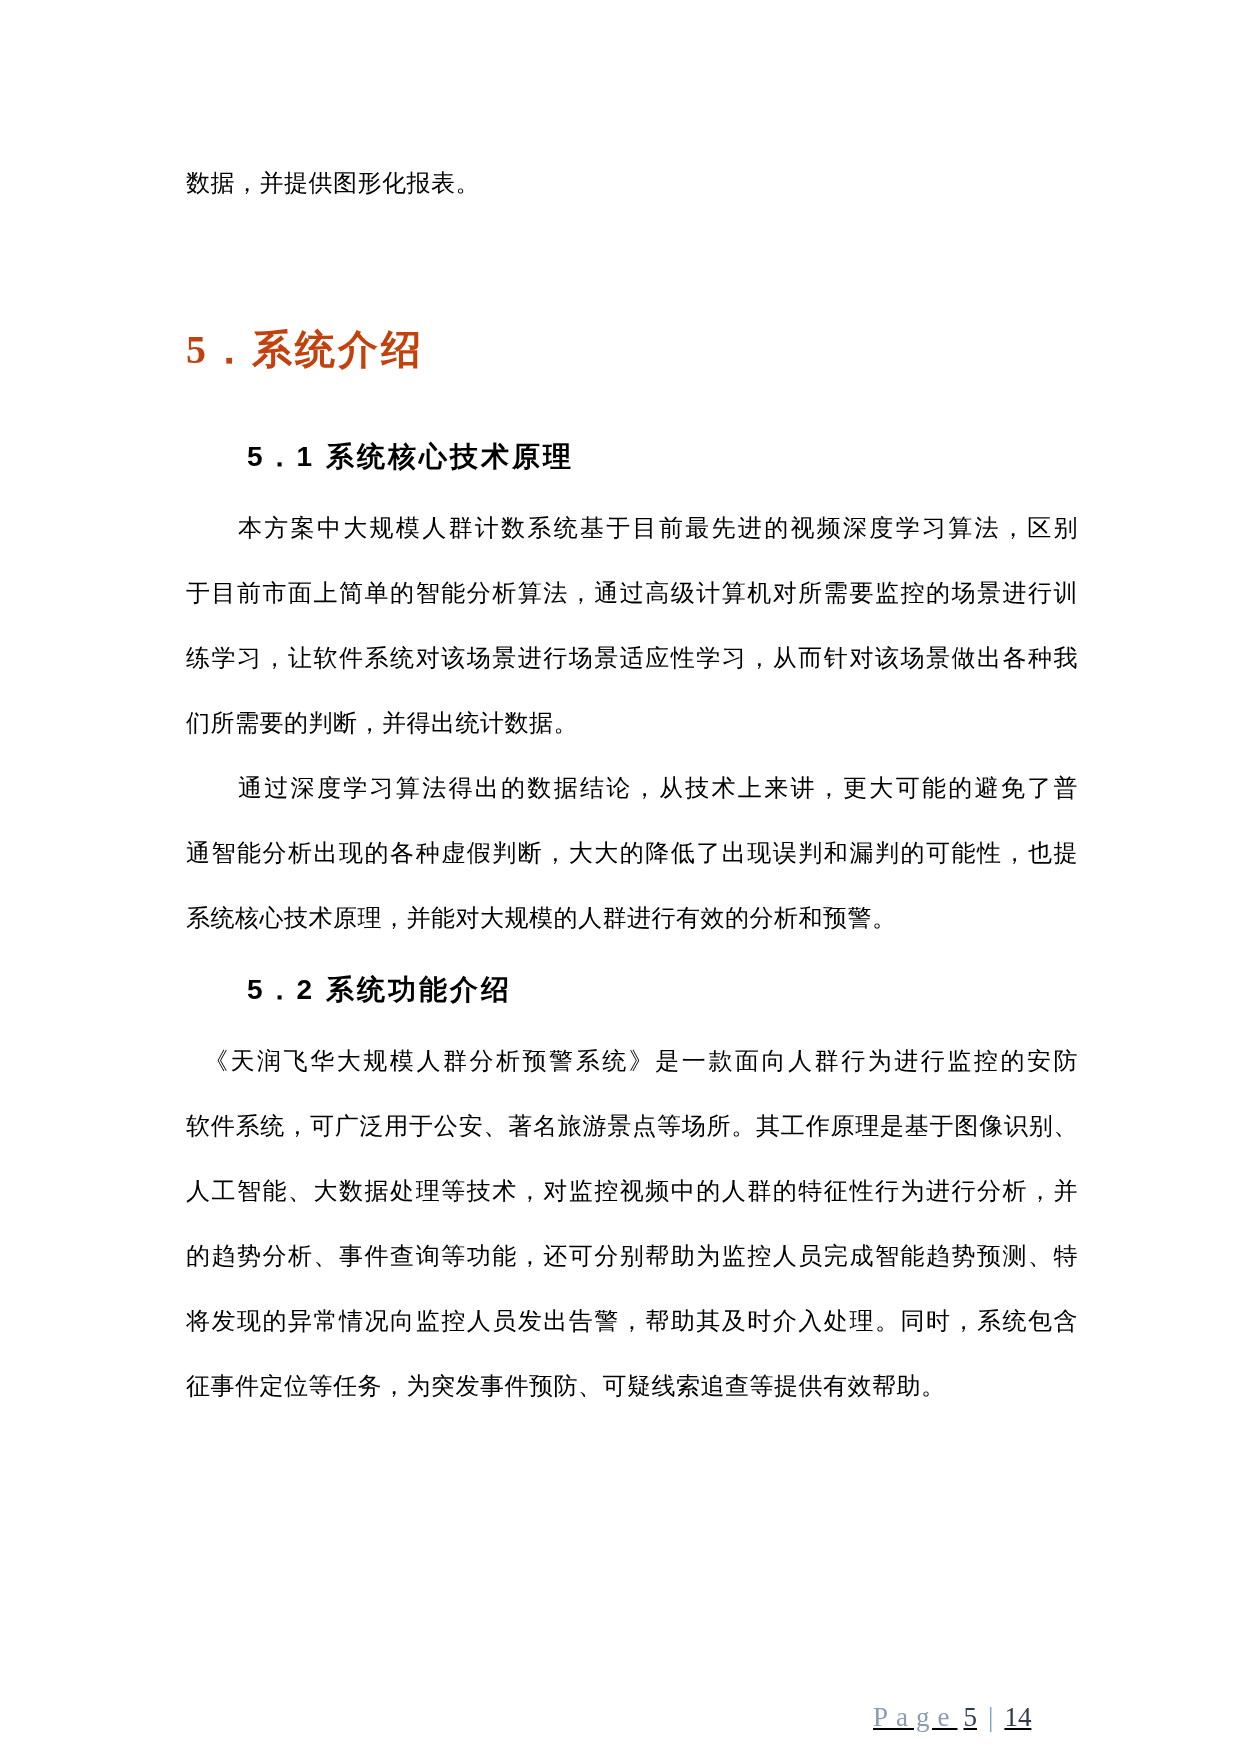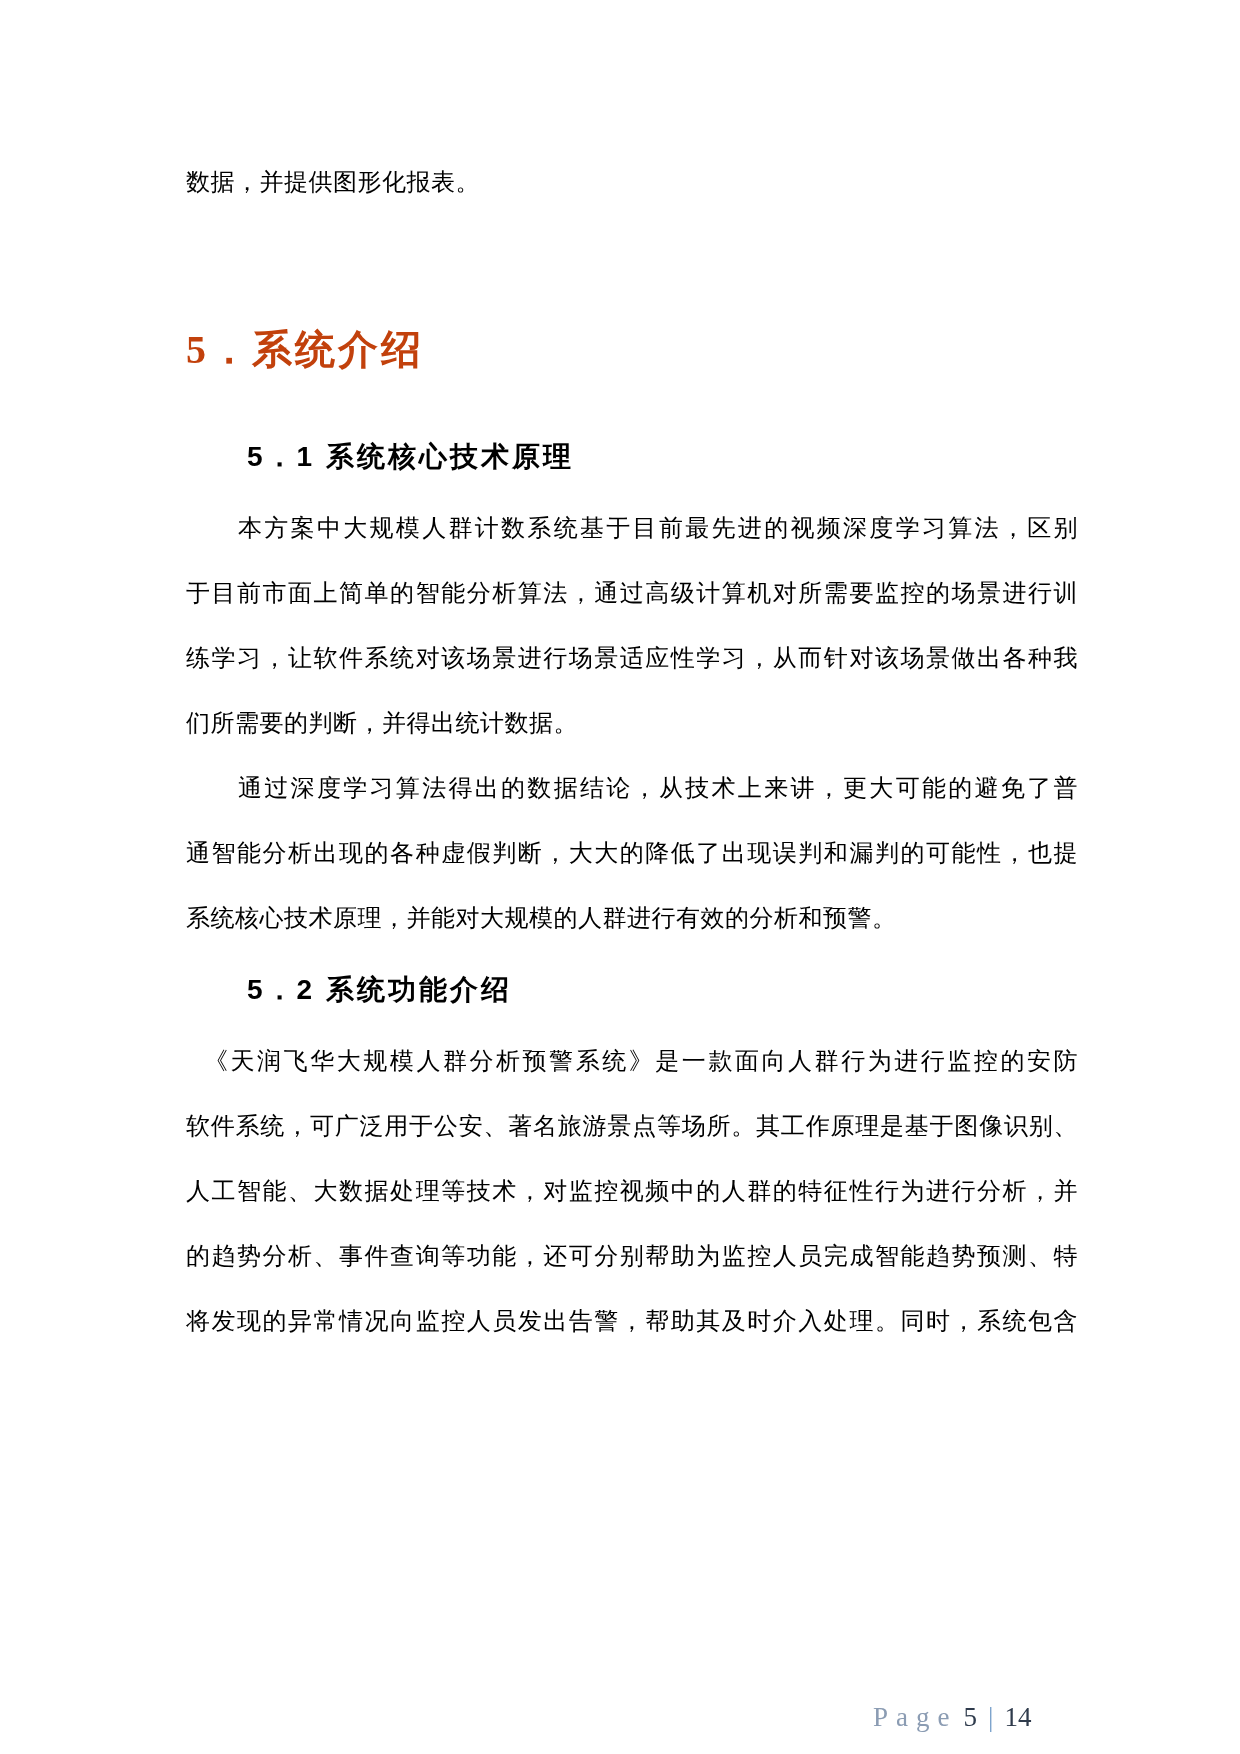--- a/index.html
+++ b/index.html
@@ -30,21 +30,20 @@
     text-align-last: justify;
     letter-spacing: 0.5px;
   }
   .body-line.noindent { text-indent: 0; }
   .body-line.first { text-indent: 52px; }
   .body-line.first-bracket { text-indent: 18px; }
   .body-line.last { text-align-last: left; }
   .leading {
     text-align-last: left;
     text-align: right;
-    font-family: Liberation Serif, serif;
   }
   h1.doc-heading {
     margin: 107px 0 0 0;
     font-family: "Liberation Serif", "DejaVu Serif", serif;
     font-weight: bold;
     font-size: 40px;
     line-height: 55px;
     letter-spacing: 3px;
     color: #c2410c;
   }
@@ -62,20 +61,21 @@
   .paragraph { margin: 18px 0 0 0; }
   .paragraph.continue { margin-top: 0; }
   .page-footer {
     position: absolute;
     left: 873px;
     top: 1700px;
     font-family: "Liberation Serif", "DejaVu Serif", serif;
     font-size: 27px;
     line-height: 34px;
     white-space: nowrap;
+    text-decoration: underline;
   }
   .footer-label {
     color: #8b9cb3;
     letter-spacing: 8px;
   }
   .footer-num {
     color: #2f3b4c;
   }
   .footer-sep {
     color: #7ba2cc;
@@ -108,19 +108,20 @@
   </div>
 
   <h2 class="doc-subheading second">5．2 系统功能介绍</h2>
 
   <div class="paragraph">
     <p class="body-line first-bracket">《天润飞华大规模人群分析预警系统》是一款面向人群行为进行监控的安防</p>
     <p class="body-line">软件系统，可广泛用于公安、著名旅游景点等场所。其工作原理是基于图像识别、</p>
     <p class="body-line">人工智能、大数据处理等技术，对监控视频中的人群的特征性行为进行分析，并</p>
     <p class="body-line">的趋势分析、事件查询等功能，还可分别帮助为监控人员完成智能趋势预测、特</p>
     <p class="body-line">将发现的异常情况向监控人员发出告警，帮助其及时介入处理。同时，系统包含</p>
+    <p class="body-line last">征事件定位等任务，为突发事件预防、可疑线索追查等提供有效帮助。</p>
   </div>
 
 </div>
 
 <div class="page-footer">
   <span class="footer-label">Page</span><span class="footer-num footer-current">5</span><span class="footer-sep">|</span><span class="footer-num">14</span>
 </div>
 
 </body></html>

